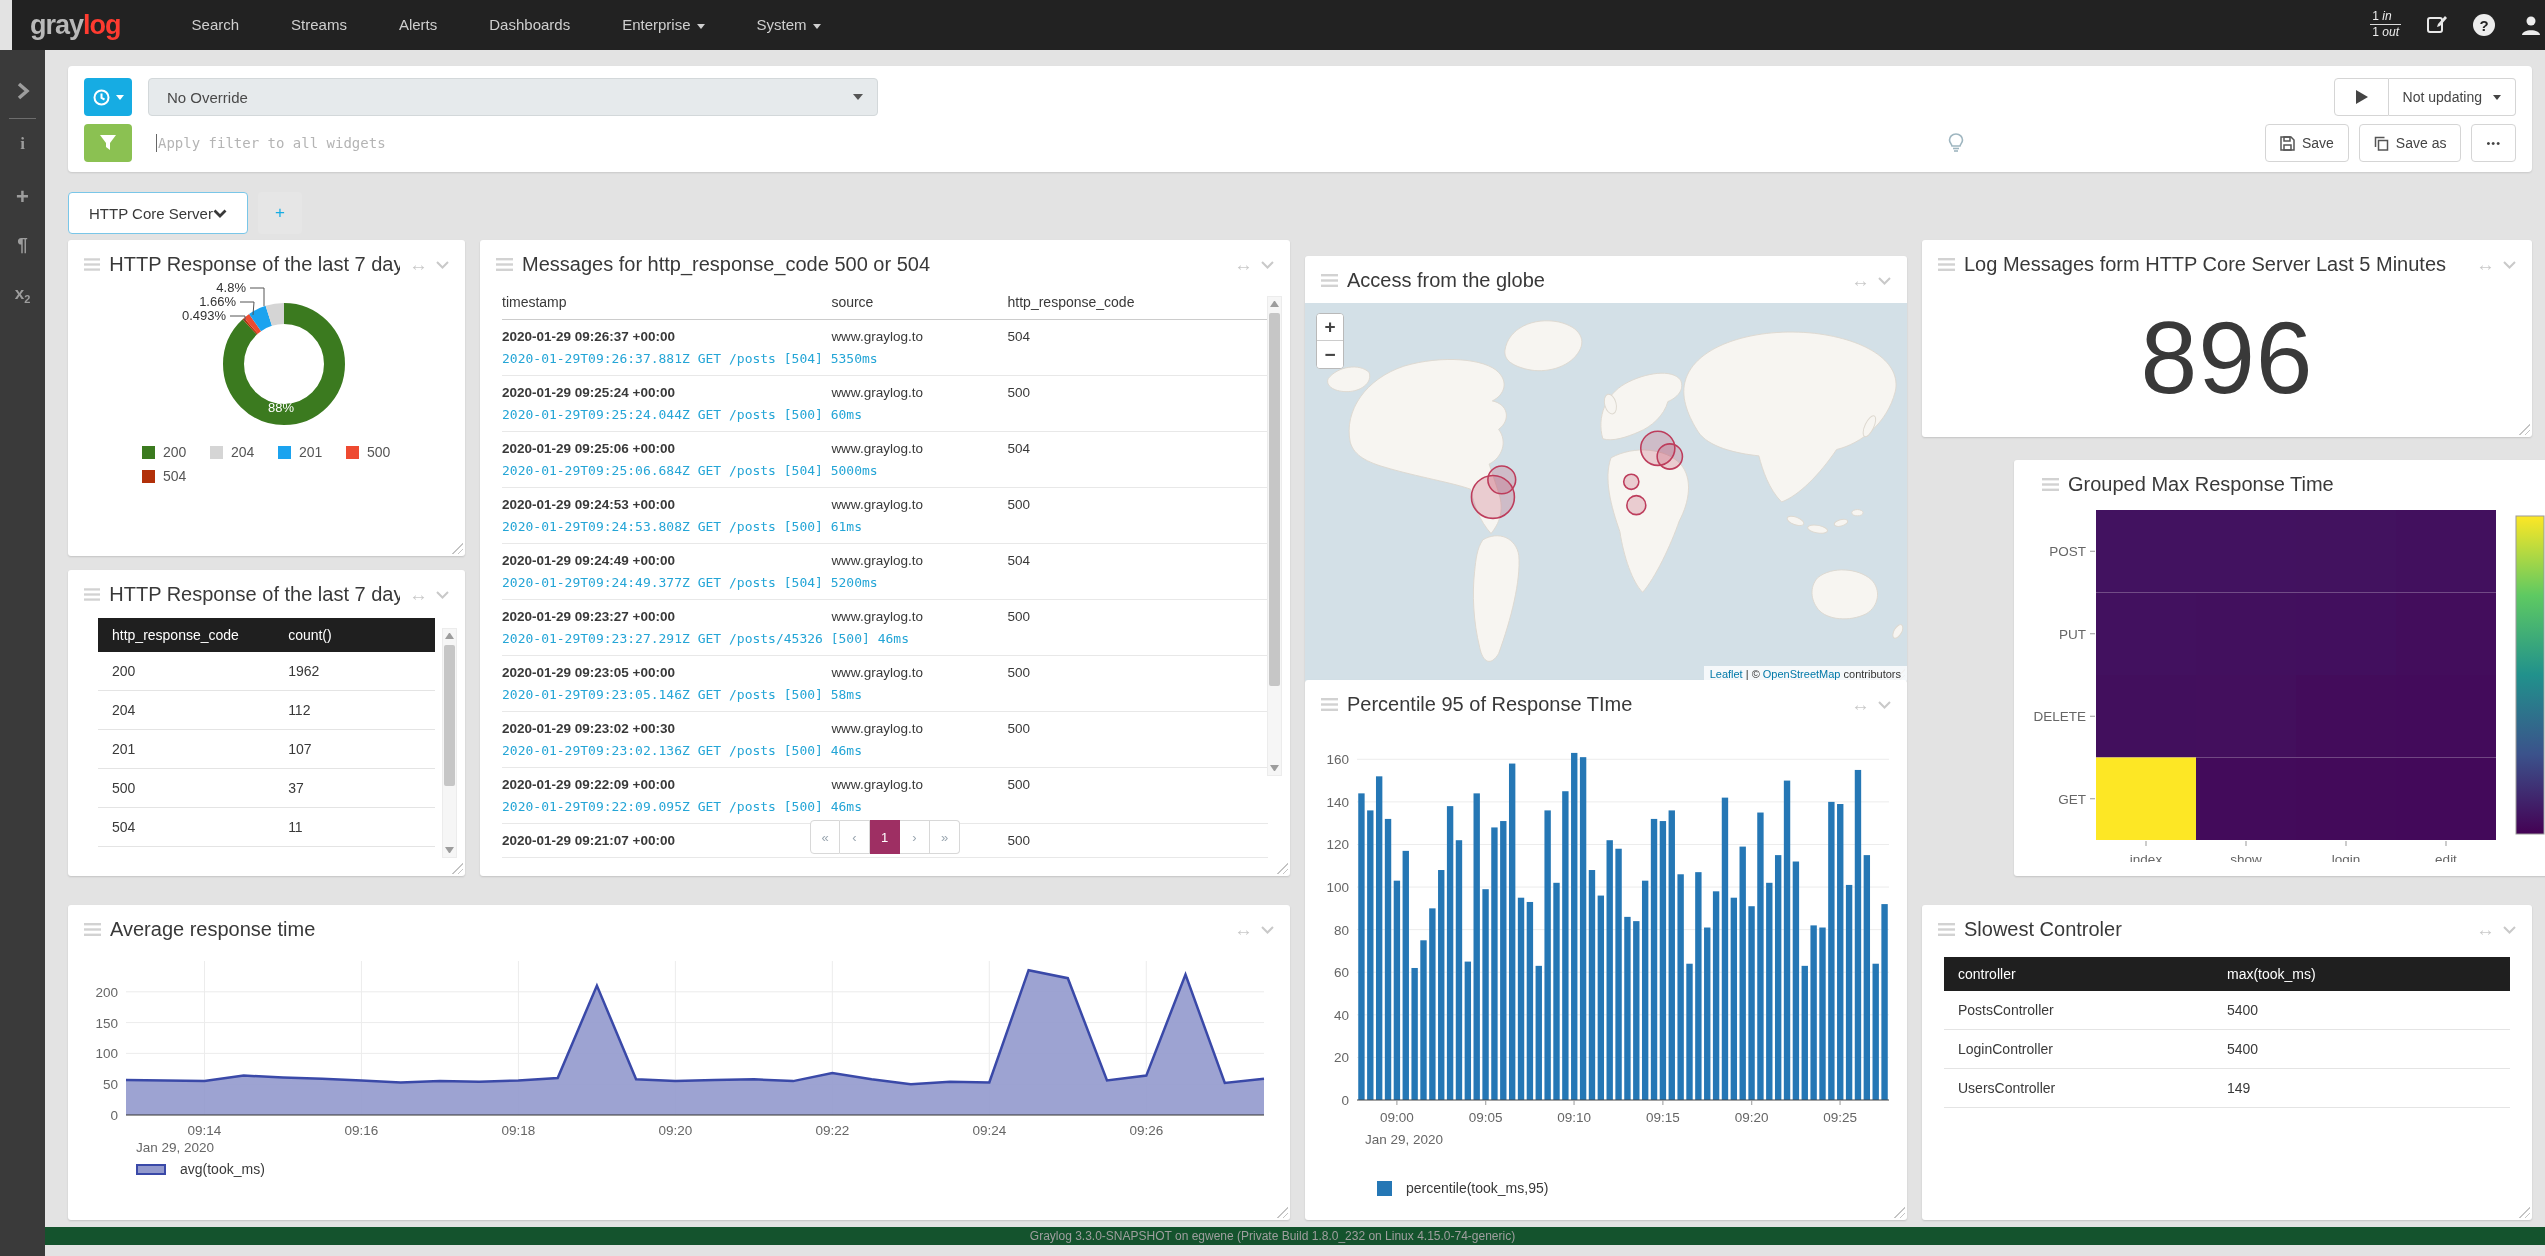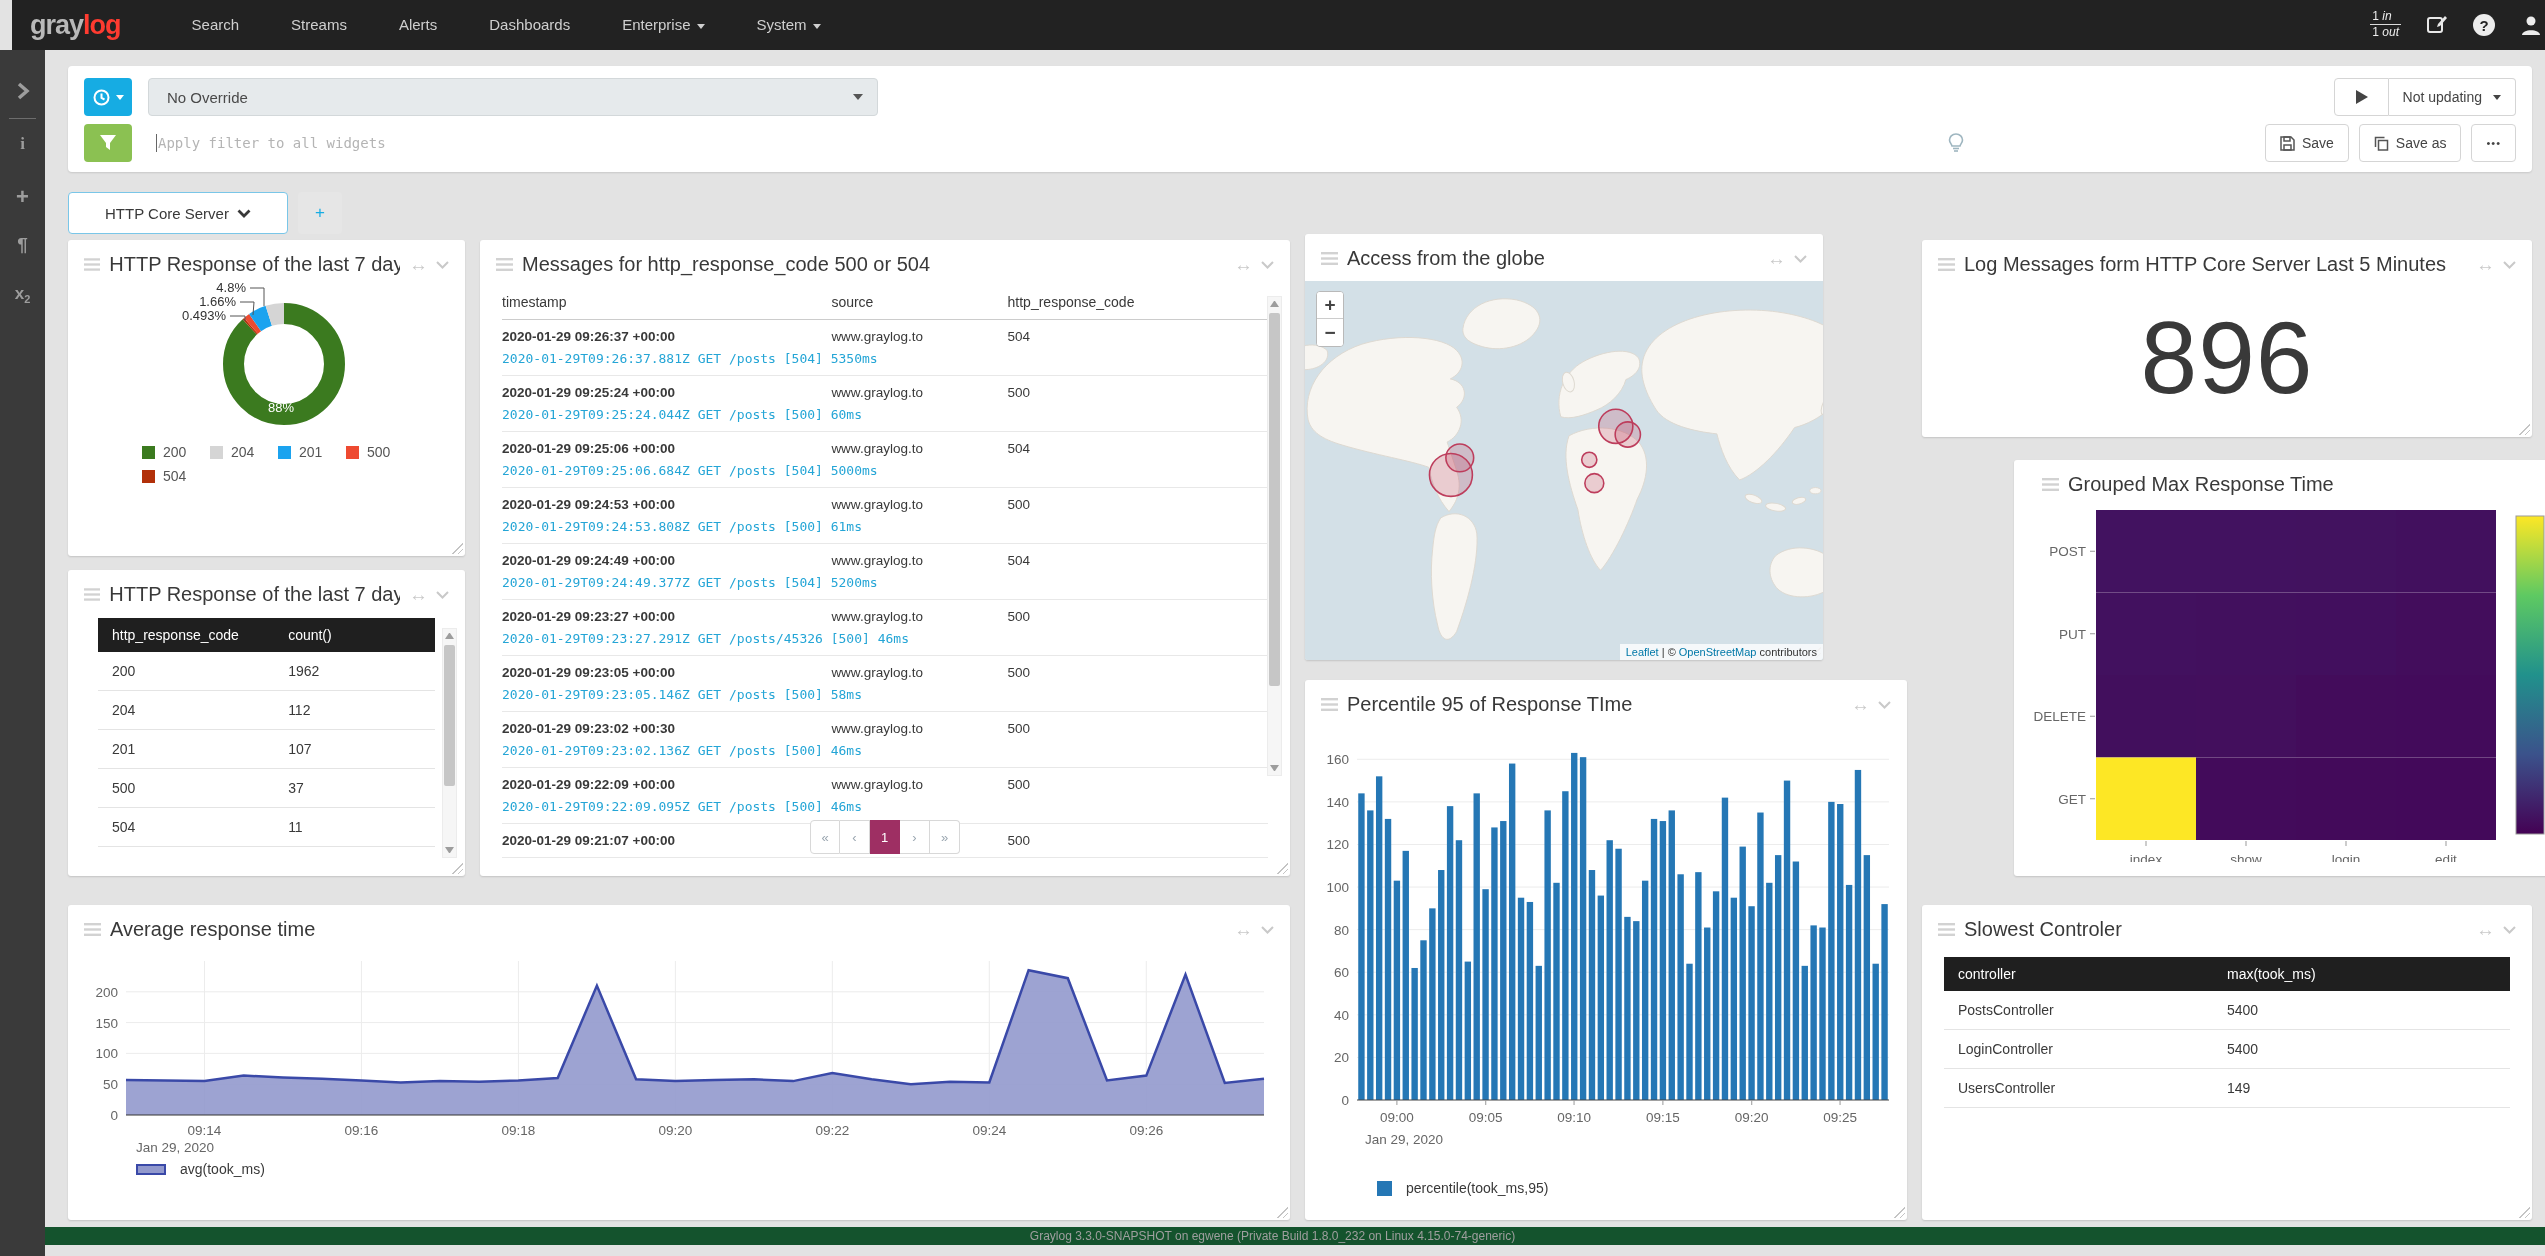--- a/index.html
+++ b/index.html
@@ -52,22 +52,22 @@
     border-top:5px solid #444; margin-left:4px; }
   .filter-wrap { position:relative; flex:1; height:38px; margin-left:16px; display:flex; align-items:center; }
   .filter-input { width:100%; height:38px; border:none; outline:none; font-family:"DejaVu Sans Mono", monospace;
     font-size:14px; color:#333; background:transparent; padding-left:10px; }
   .filter-input::placeholder { color:#b4b4b4; }
   .cursor-bar { position:absolute; left:8px; top:10px; width:1px; height:18px; background:#666; }
   .bulb { position:absolute; left:1800px; top:9px; color:#9fb6c0; }
   .save-group { display:flex; margin-left:16px; gap:10px; }
 
   .tabs { position:absolute; left:23px; top:142px; display:flex; gap:10px; }
-  .tab-active { background:#fff; border:1px solid #79c6e8; border-radius:4px; height:42px; padding:0 36px;
-    display:flex; align-items:center; gap:8px; font-size:15px; color:#393939; cursor:pointer; }
+  .tab-active { background:#fff; border:1px solid #79c6e8; border-radius:4px; height:42px; padding:0 20px;
+    display:flex; align-items:center; gap:0; font-size:15px; color:#393939; cursor:pointer; }
   .tab-plus { background:#e6e6e6; border-radius:4px; height:42px; width:44px; display:flex; align-items:center;
     justify-content:center; color:#16ace3; font-size:17px; cursor:pointer; }
 
   
   .widget { position:absolute; background:#fff; border-radius:3px; box-shadow:0 1px 2px rgba(0,0,0,.14); overflow:hidden; }
   .whead { display:flex; align-items:center; padding:13px 16px 6px 16px; gap:9px; }
   .wtitle { font-size:20px; color:#393939; white-space:nowrap; overflow:hidden; }
   .hicons { margin-left:auto; display:flex; align-items:center; gap:8px; color:#c9c9c9; }
   .arr-h { font-size:19px; color:#c9c9c9; }
   .rz { position:absolute; right:2px; bottom:2px; width:13px; height:13px;
@@ -473,21 +473,21 @@
     <div class="rz"></div>
   <div class="pagination">
         <div class="page-btn">«</div>
         <div class="page-btn">‹</div>
         <div class="page-btn page-active">1</div>
         <div class="page-btn">›</div>
         <div class="page-btn">»</div>
       </div>
     </div>
 
-  <div class="widget" style="left:1260px; top:184px; width:518px; height:426px;">
+  <div class="widget" style="left:1260px; top:206px; width:602px; height:426px;">
     <div class="whead">
       <svg width="17" height="13" viewBox="0 0 17 13">
           <g fill="#d2d2d2">
             <rect width="17" height="2.4"></rect>
             <rect y="5.3" width="17" height="2.4"></rect>
             <rect y="10.6" width="17" height="2.4"></rect>
           </g>
         </svg>
       <div class="wtitle">Access from the globe</div>
       <div class="hicons">

